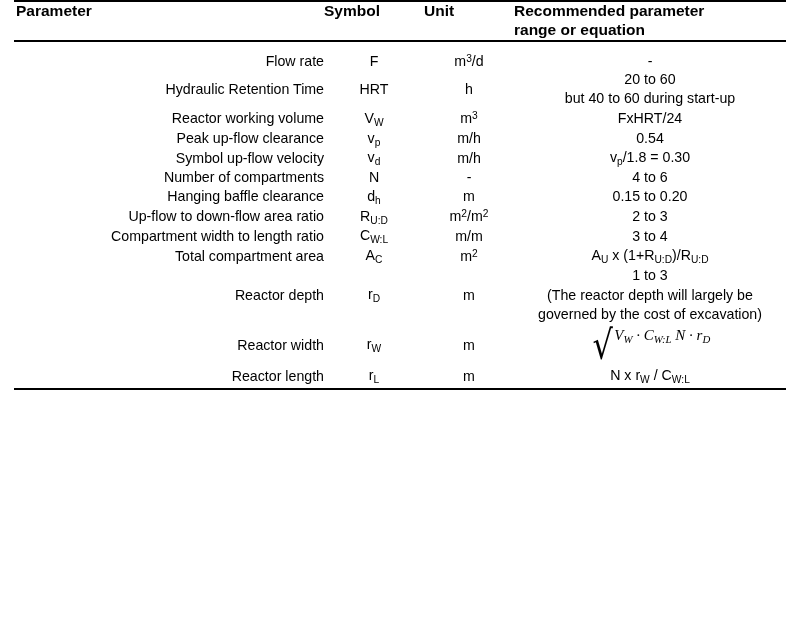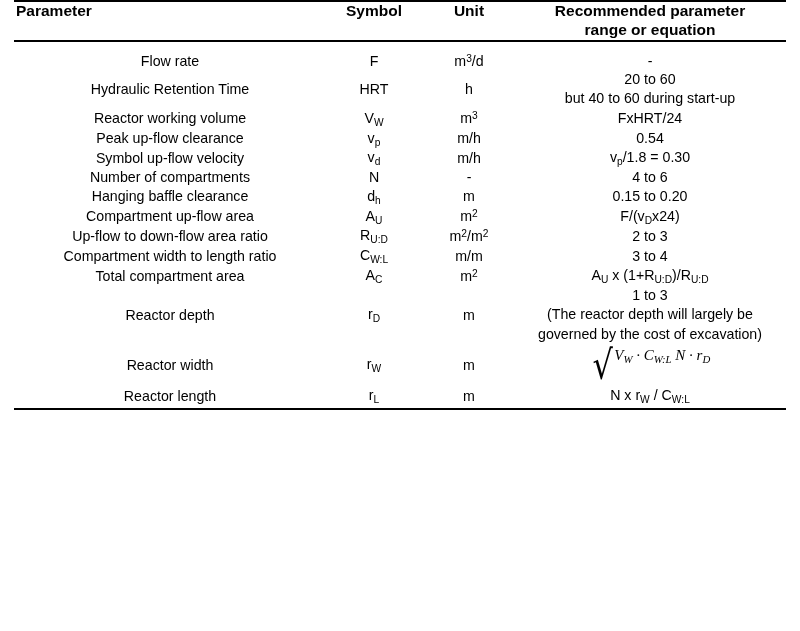--- a/index.html
+++ b/index.html
@@ -33,21 +33,21 @@
   }
   
   col.c-param  { width: 310px; }
   col.c-symbol { width: 100px; }
   col.c-unit   { width: 90px; }
   col.c-range  { width: 272px; }
 
   thead th {
     font-size: 15.5px;
     font-weight: bold;
-    text-align: center;
+    text-align: left;
     padding-top: 10px;
     padding-bottom: 9px;
     line-height: 1.22;
   }
   thead th.left {
     text-align: left;
     vertical-align: top;
     padding-left: 2px;
   }
   thead th.sym, thead th.unit {
@@ -62,21 +62,21 @@
   .rule-bottom {
     border-bottom: 2.5px solid #000;
   }
   tbody td {
     font-size: 14.2px;
     line-height: 1.28;
     padding-top: 7px;
     padding-bottom: 7px;
   }
   tbody td.param {
-    text-align: center;
+    text-align: right;
     padding-left: 2px;
   }
   tbody td.symbol,
   tbody td.unit,
   tbody td.range {
     text-align: center;
   }
   tbody tr.first td { padding-top: 10px; }
   tbody tr.last td  { padding-bottom: 2px; }
 
@@ -180,26 +180,20 @@
         <td class="range">4 to 6</td>
       </tr>
 
       <tr>
         <td class="param">Hanging baffle clearance</td>
         <td class="symbol"><span>d</span><sub>h</sub></td>
         <td class="unit">m</td>
         <td class="range">0.15 to 0.20</td>
       </tr>
 
-      <tr>
-        <td class="param">Compartment up-flow area</td>
-        <td class="symbol"><span>A</span><sub>U</sub></td>
-        <td class="unit"><span>m</span><sup>2</sup></td>
-        <td class="range"><span>F/(v</span><sub>D</sub><span>x24)</span></td>
-      </tr>
 
       <tr>
         <td class="param">Up-flow to down-flow area ratio</td>
         <td class="symbol"><span>R</span><sub>U:D</sub></td>
         <td class="unit"><span>m</span><sup>2</sup><span>/m</span><sup>2</sup></td>
         <td class="range">2 to 3</td>
       </tr>
 
       <tr>
         <td class="param">Compartment width to length ratio</td>

